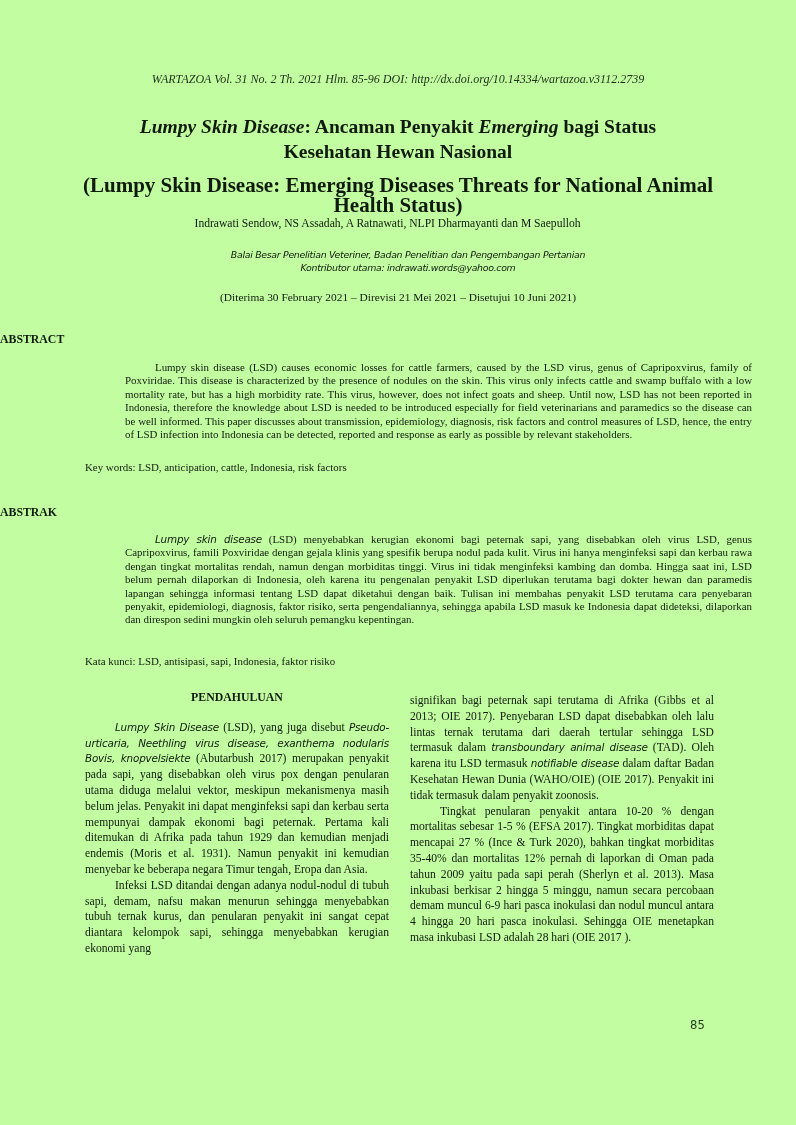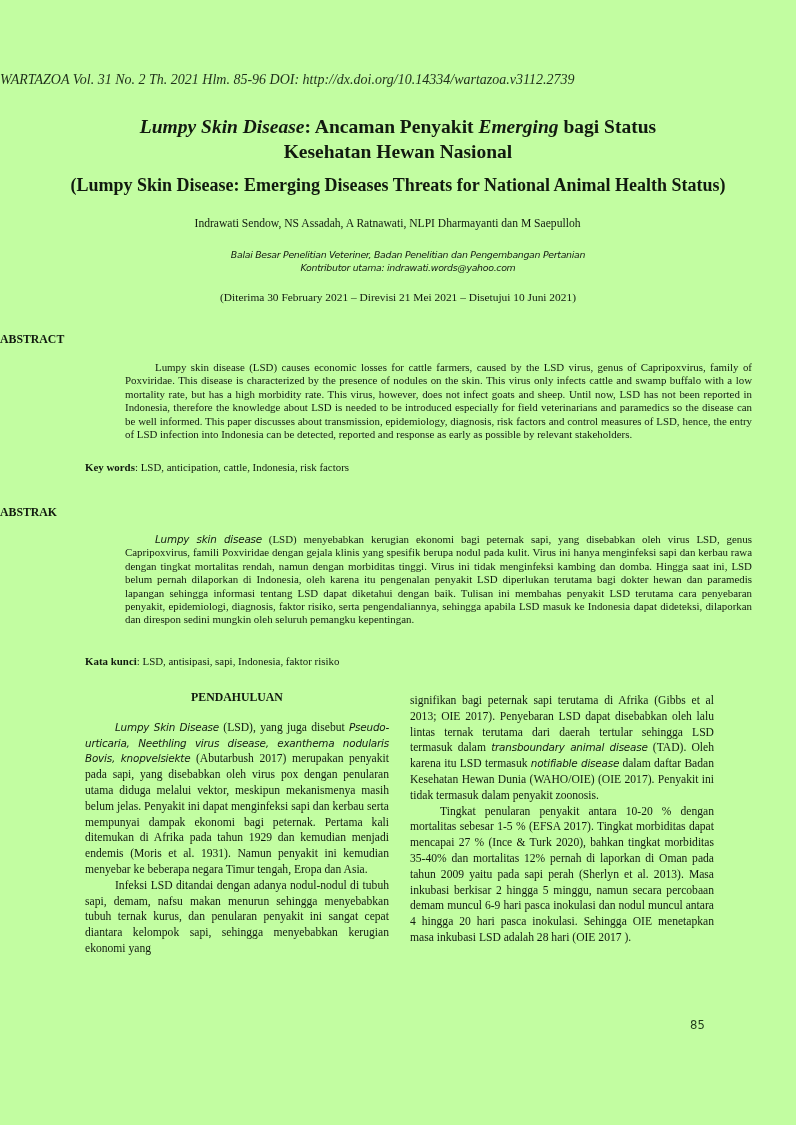--- a/index.html
+++ b/index.html
@@ -6,29 +6,29 @@
     body {
       width: 796px; height: 1125px;
       background: #c2fda1;
       color: #111a0f;
       font-family: "Liberation Serif", "DejaVu Serif", serif;
       position: relative;
       overflow: hidden;
     }
     .header-line {
       position: absolute; top: 72px; left: 0; width: 796px;
-      text-align: left; font-style: italic; font-size: 14px; color: #1f2f1a;
+      text-align: center; font-style: italic; font-size: 12px; color: #1f2f1a;
     }
     .title {
       position: absolute; top: 114px; left: 100px; width: 596px;
       text-align: center; font-weight: bold; font-size: 19.5px; line-height: 25px;
     }
     .subtitle {
       position: absolute; top: 175px; left: 70px; width: 656px;
-      text-align: center; font-weight: bold; font-size: 18px; line-height: 20px;
+      text-align: center; font-weight: bold; font-size: 21px; line-height: 20px;
     }
     .authors {
       position: absolute; top: 217px; left: 0; width: 775px;
       text-align: center; font-size: 11.6px;
     }
     .affil {
       position: absolute; top: 248px; left: 0; width: 796px;
       text-align: center; font-style: italic; font-size: 10.2px; line-height: 13px;
       font-family: "DejaVu Sans", sans-serif; letter-spacing: -0.3px; font-size: 9.4px; padding-left: 10px;
     }
@@ -41,21 +41,21 @@
       font-weight: bold; font-size: 11.8px;
     }
     .abstract-body {
       position: absolute; left: 85px; width: 627px;
       font-size: 10.9px; line-height: 13.4px; text-align: justify; margin-left: 40px;
     }
     .abstract-body p { margin: 0; text-indent: 30px; }
     .kw {
       position: absolute; left: 85px; width: 627px; font-size: 10.9px;
     }
-    .kw b { font-weight: bold; }
+    .kw b { font-weight: normal; }
     .col {
       position: absolute; width: 304px; font-size: 11.6px; line-height: 15.8px;
       text-align: justify;
     }
     .col p { margin: 0; text-indent: 30px; }
     .col p.noindent { text-indent: 0; }
     .col-head {
       text-align: center; font-weight: bold; font-size: 11.8px; margin-bottom: 14px;
     }
     .it-sans { font-style: italic; font-family: "DejaVu Sans", sans-serif; font-size: 10.4px; letter-spacing: -0.2px; }

